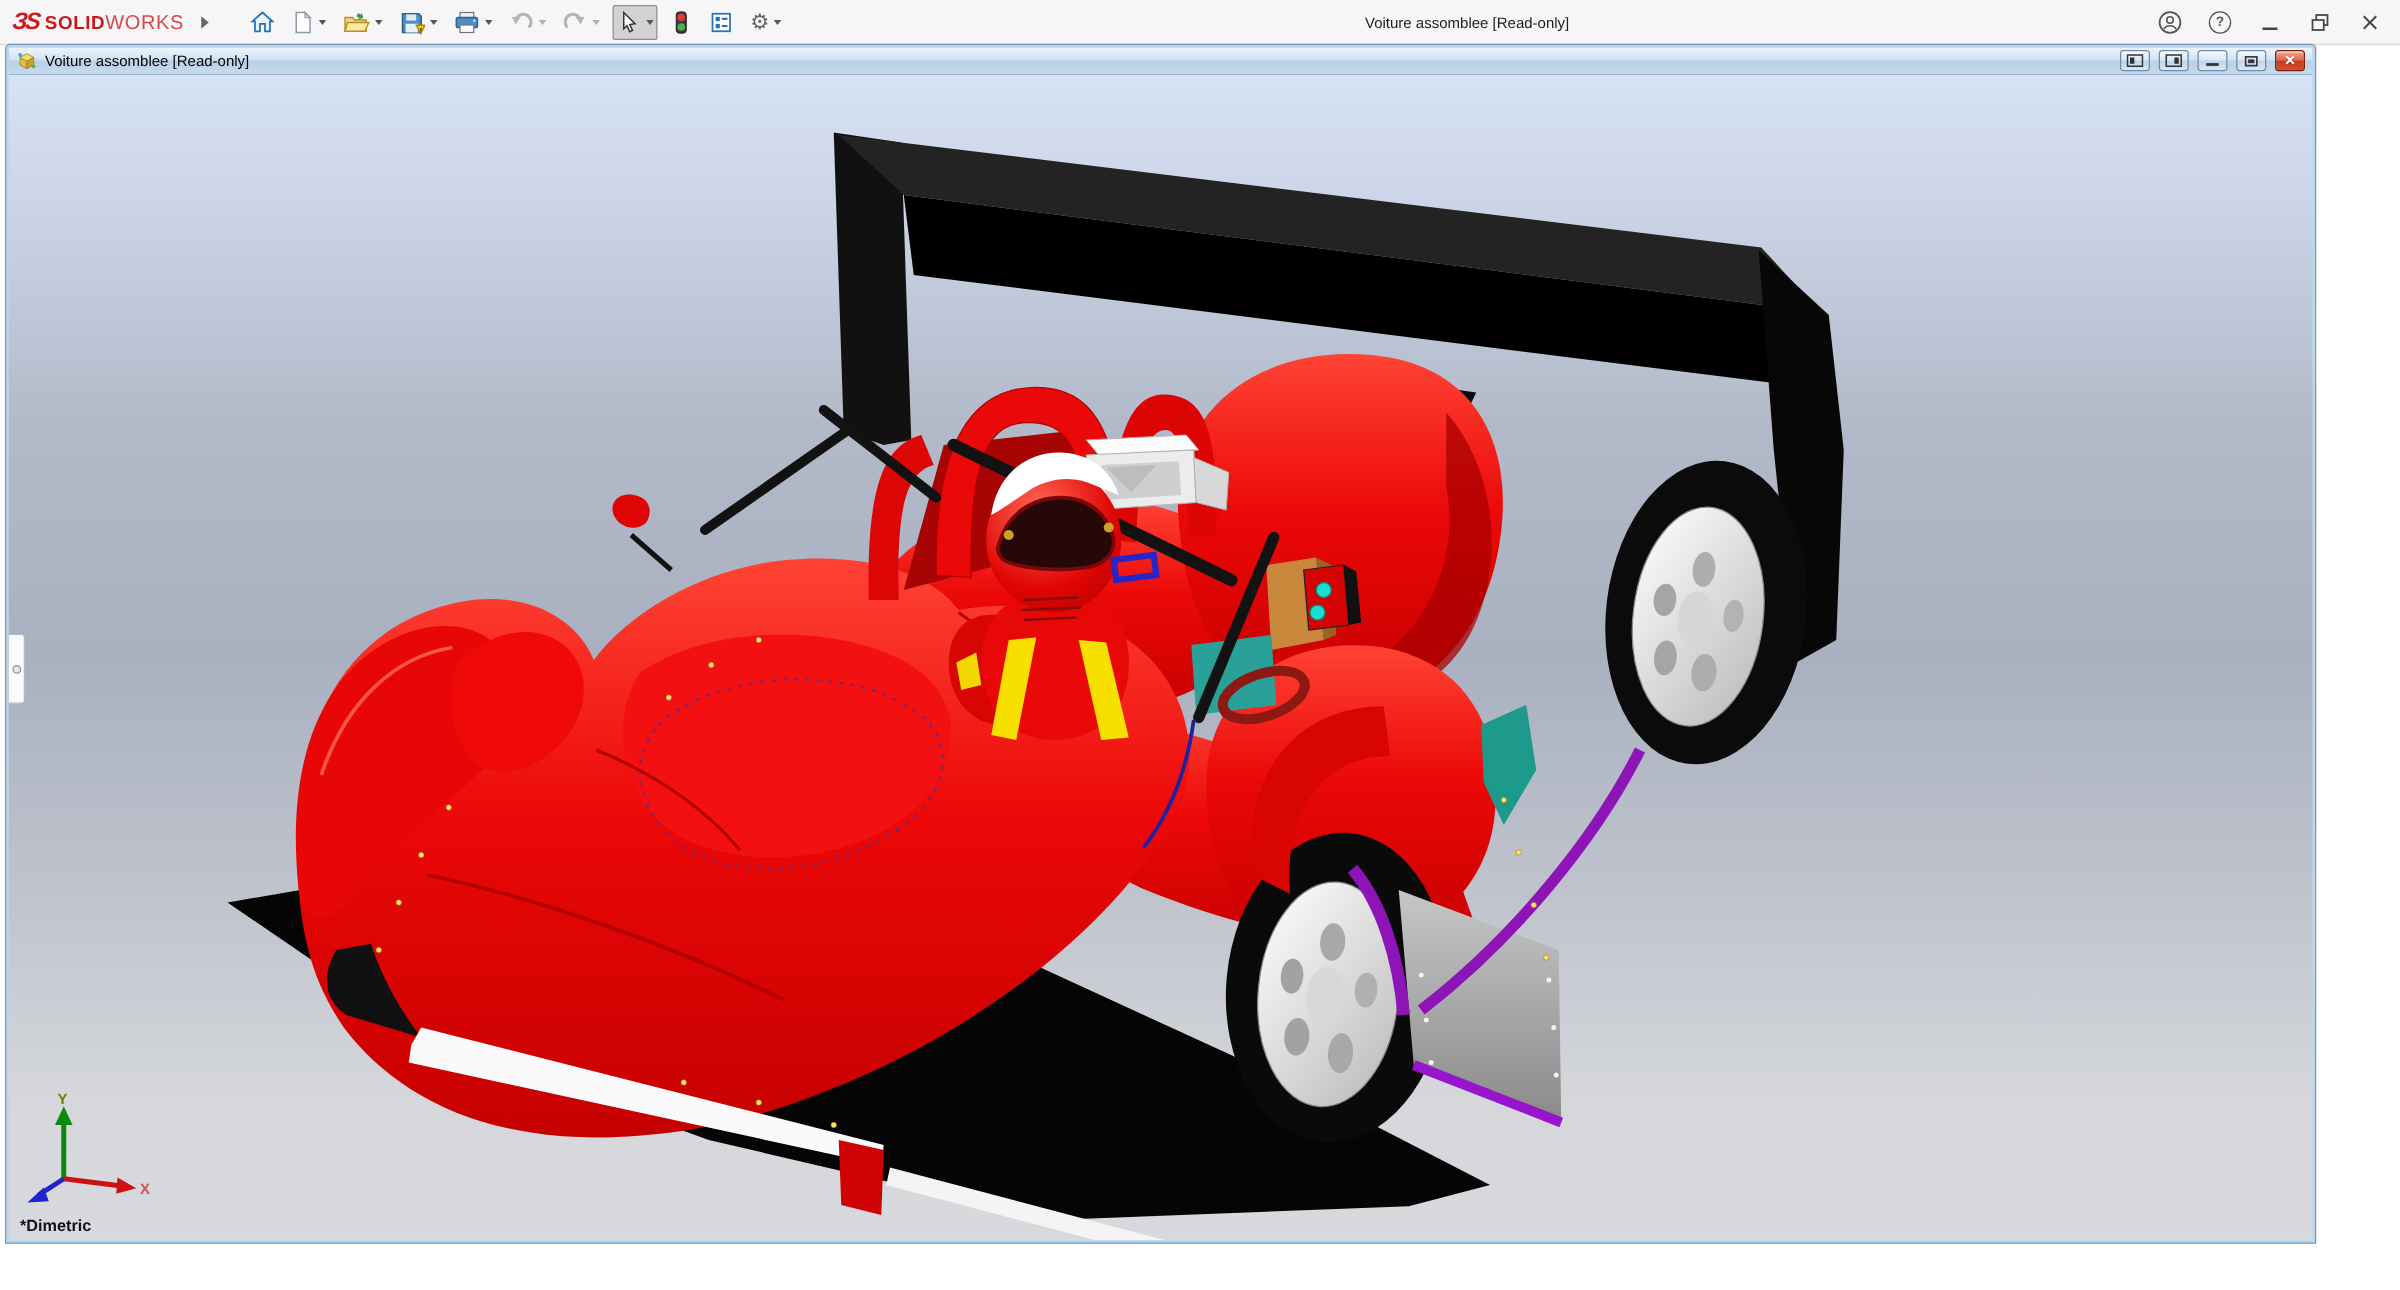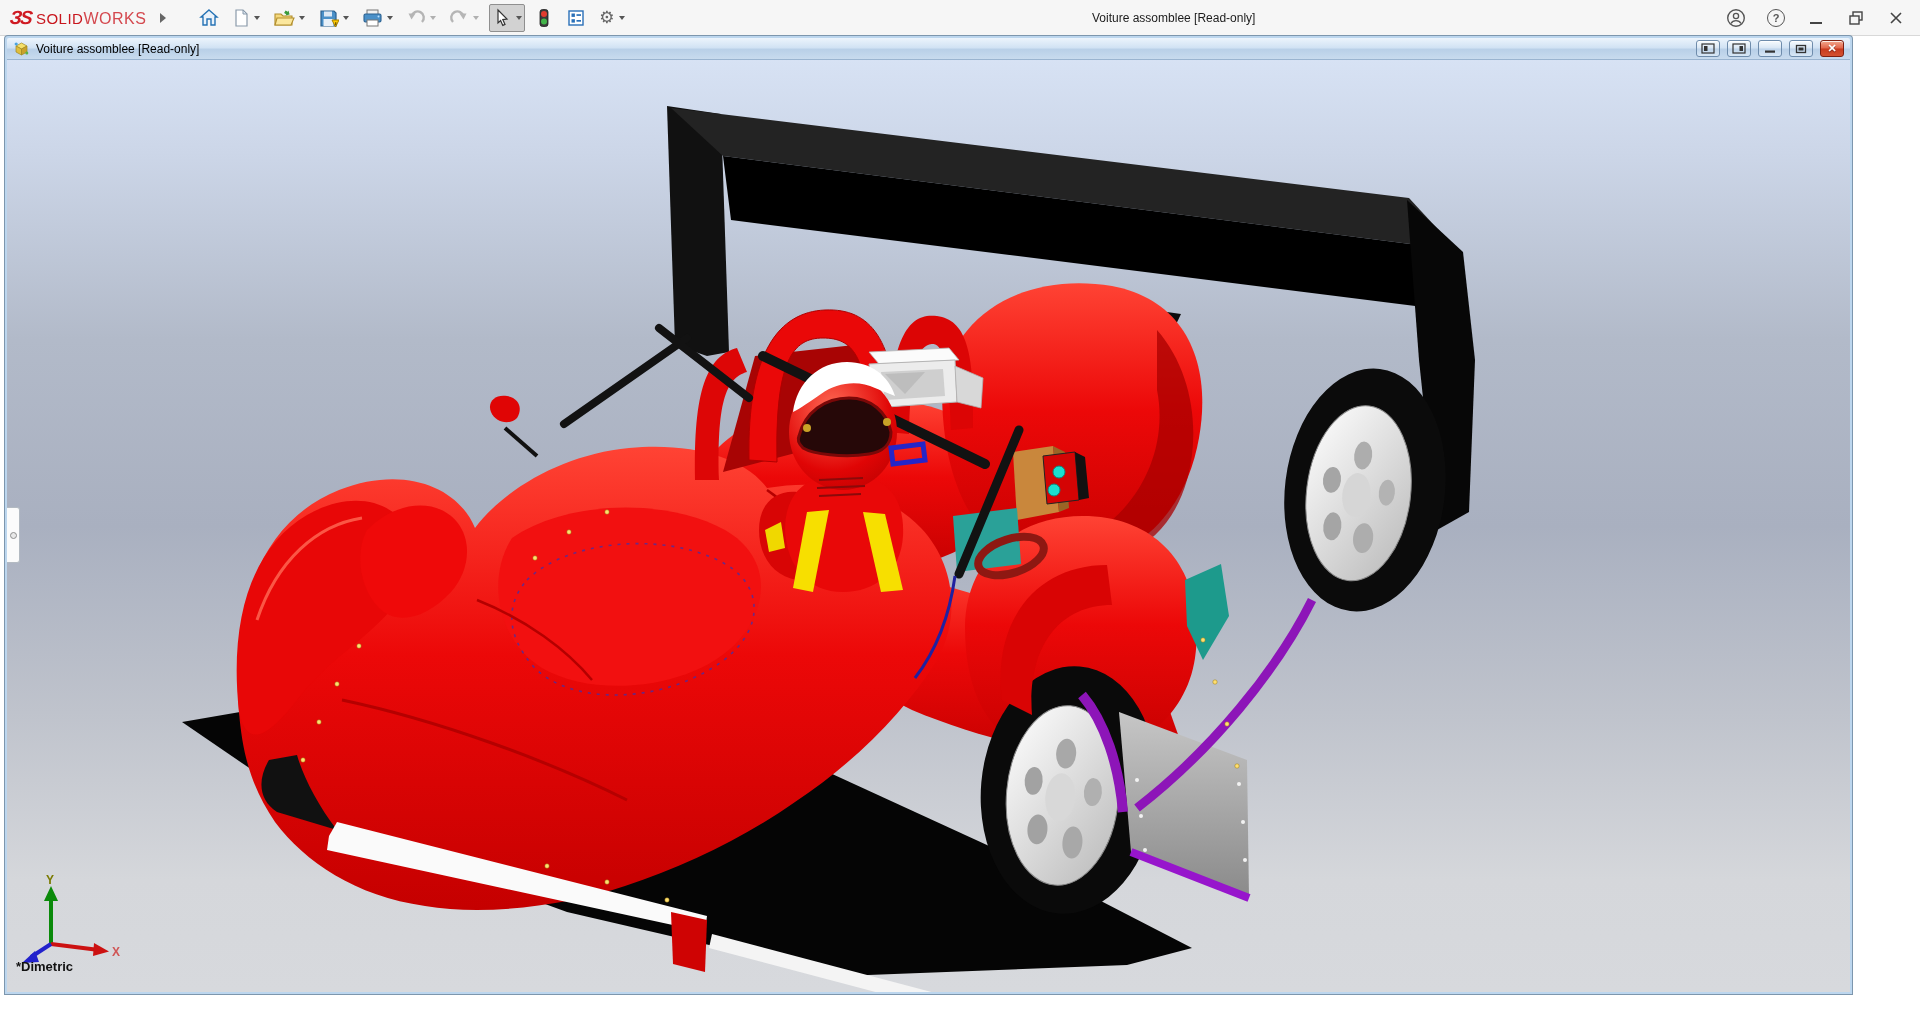--- a/index.html
+++ b/index.html
@@ -2,21 +2,21 @@
 <html><head>
 <meta charset="utf-8">
 <style>
   * { box-sizing: border-box; margin: 0; padding: 0; }
   html,body { width:1920px; height:1032px; overflow:hidden; font-family:"Liberation Sans",sans-serif; background:#fff; }
 
   
   .appbar { position:relative; height:36px; background:#f6f6f6; border-bottom:1px solid #d8d8d8; display:flex; align-items:center; }
   .brand { display:flex; align-items:baseline; margin-left:10px; cursor:default; }
   .logo-mark { font-size:19px; font-weight:bold; font-style:italic; color:#cf1a22; letter-spacing:-2px; transform:skewX(-6deg); }
-  .logo-bold { font-size:15px; font-weight:normal; color:#c8161d; margin-left:5px; letter-spacing:.5px; }
+  .logo-bold { font-size:15px; font-weight:bold; color:#c8161d; margin-left:5px; letter-spacing:.5px; }
   .logo-light { font-size:16px; font-weight:normal; color:#d4484e; letter-spacing:.5px; }
   .expand-arrow { width:0; height:0; border-top:5px solid transparent; border-bottom:5px solid transparent; border-left:6px solid #666; margin-left:14px; }
   .toolbar { display:flex; align-items:center; gap:7px; margin-left:30px; }
   .tb { display:flex; align-items:center; padding:3px 2px; border:1px solid transparent; border-radius:2px; }
   .tb.active { background:#d2d2d2; border-color:#8f8f8f; }
   .caret { width:0; height:0; border-left:3.5px solid transparent; border-right:3.5px solid transparent; border-top:4px solid #555; margin-left:4px; }
   .caret.dim { border-top-color:#b0b0b0; }
   .glyph-gear { font-size:17px; color:#666; line-height:18px; }
   .app-title { position:absolute; left:1092px; top:0; height:36px; display:flex; align-items:center; font-size:12px; color:#1c1c1c; }
   .win-controls { position:absolute; right:14px; top:0; height:36px; display:flex; align-items:center; gap:20px; }
@@ -31,21 +31,21 @@
   .doc-title-text { font-size:12px; color:#000; margin-left:6px; }
   .doc-buttons { position:absolute; right:6px; top:2px; display:flex; gap:7px; }
   .db { width:24px; height:17px; border:1px solid #6e8cac; border-radius:3px; background:linear-gradient(#f7fbfe,#d8e6f4 48%,#bdd3ea 52%,#d9e8f6); box-shadow:inset 0 1px rgba(255,255,255,.8); display:flex; align-items:center; justify-content:center; }
   .db.close { border-color:#7e1f10; background:linear-gradient(#f3a88e,#e2654a 48%,#c83a1e 52%,#d4512f); color:#fff; font-weight:bold; font-size:11px; text-shadow:0 1px 1px rgba(0,0,0,.4); }
   .viewport { position:relative; width:1843px; height:932px; overflow:hidden; cursor:crosshair;
     background:linear-gradient(180deg,#d7e2f4 0%,#ccd6e8 10%,#b2bac9 30%,#a9b0c0 50%,#bfc3cc 70%,#d5d7db 88%,#d7d9dd 100%); }
   .viewport > svg.scene { position:absolute; left:0; top:0; width:100%; height:100%; display:block; }
   .collapsed-tab { position:absolute; left:0; top:447px; width:13px; height:56px; background:#fbfbfb; border:1px solid #b3bac2; border-left:none; border-radius:0 3px 3px 0; display:flex; align-items:center; justify-content:center; }
   .collapsed-tab .dot { width:7px; height:7px; border-radius:50%; border:1px solid #8e8e8e; background:#e8e8e8; }
   .triad-wrap { position:absolute; left:6px; bottom:22px; }
-  .view-label { position:absolute; left:9px; bottom:18px; font-size:13px; font-weight:bold; color:#111; }
+  .view-label { position:absolute; left:9px; bottom:4px; font-size:13px; font-weight:bold; color:#111; }
 </style>
 </head>
 <body>
 
 <div class="appbar">
   <div class="brand">
     <span class="logo-mark">ЗS</span>
     <span class="logo-bold">SOLID</span>
     <span class="logo-light">WORKS</span>
   </div>

